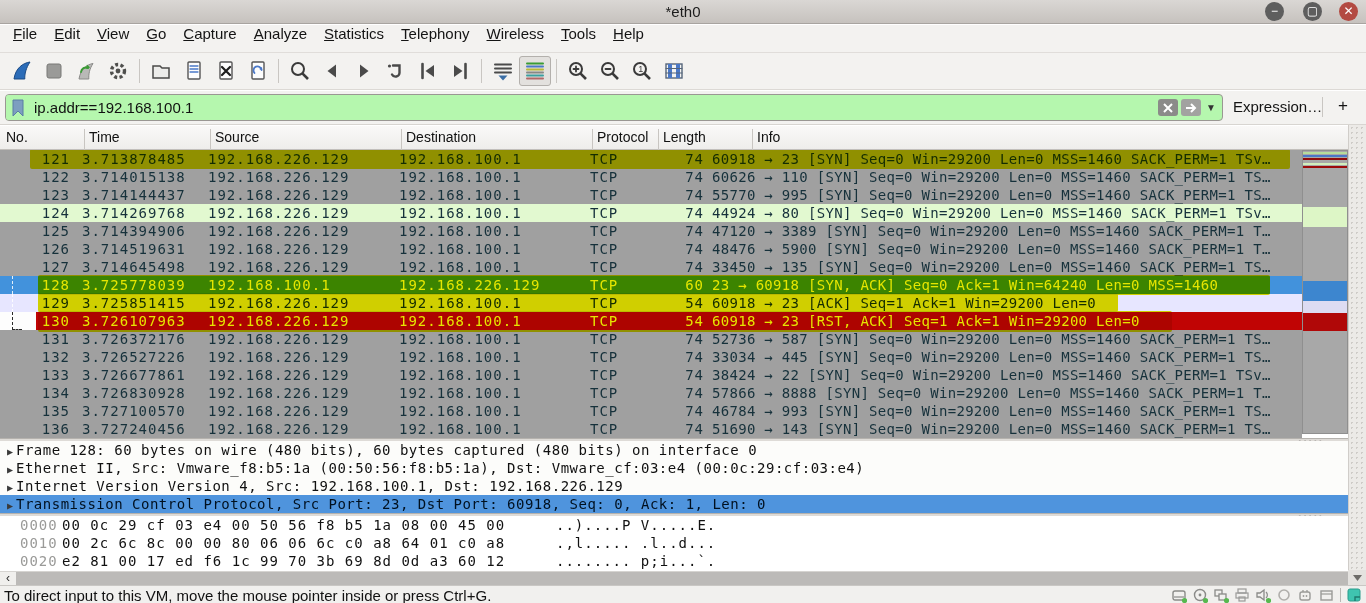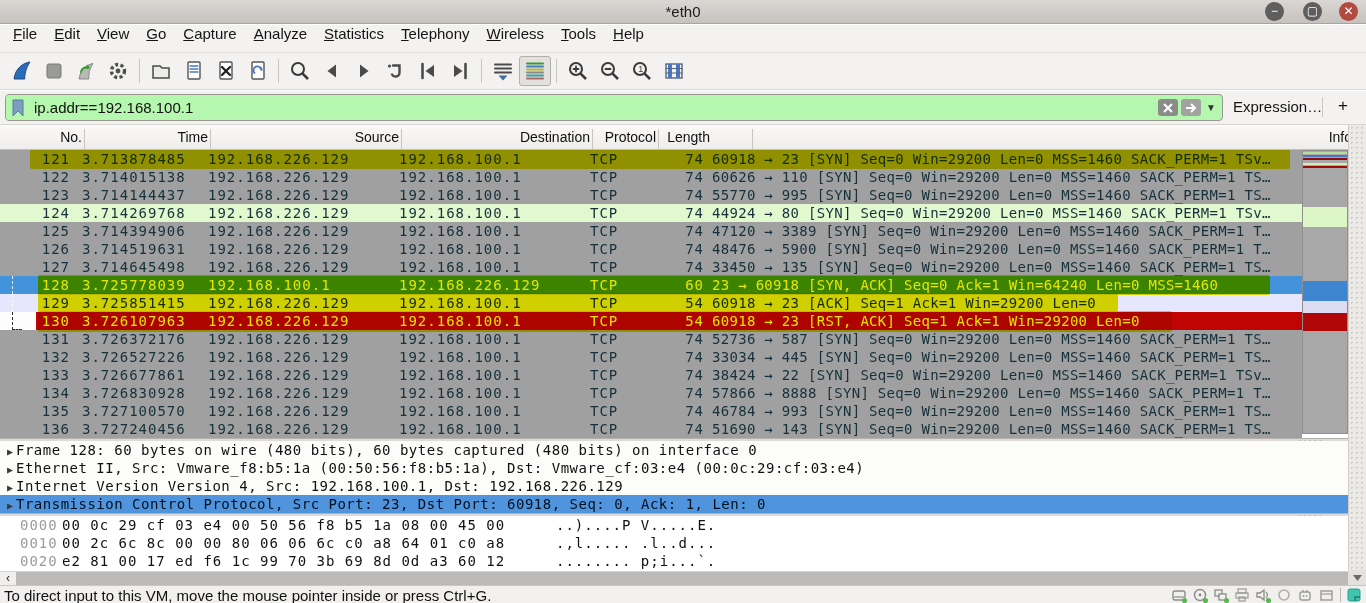--- a/index.html
+++ b/index.html
@@ -46,21 +46,21 @@
   .fbtn svg { display:block; }
   .fcaret { font-size:10px; color:#333; padding:0 2px; }
   .expr-label { position:absolute; left:1233px; top:7px; font-size:15px; color:#141414;text-align:right; }
   .fsep { position:absolute; left:1322px; top:6px; width:1px; height:20px; background:#c9c6c2; }
   .add-label { position:absolute; left:1338px; top:5px; font-size:17px; color:#141414; }
 
   
   .plist-header { position:absolute; left:0; top:126px; width:1366px; height:24px;
     background:linear-gradient(#faf9f8,#eeedeb); border-bottom:1px solid #c2bfbb;
     font-size:14px; color:#111; }
-  .hcell { position:absolute; top:3px; padding-left:4px; height:21px; border-left:1px solid #c8c5c1;text-align:right; }
+  .hcell { position:absolute; top:3px; padding-left:4px; height:21px; border-left:1px solid #c8c5c1; }
   .hcell.first { border-left:none; }
 
   .plist { position:absolute; left:0; top:150px; width:1302px; height:288px;
     background:#fff; overflow:hidden;
     font-family:"DejaVu Sans Mono","Liberation Mono",monospace; font-size:14px; letter-spacing:1px; }
   .prow { position:absolute; left:0; width:1302px; height:18px; line-height:18px; white-space:nowrap; }
   .prow span { position:absolute; top:0; height:18px; overflow:hidden; }
   .c-no    { left:0;     width:70px;  text-align:right; }
   .c-time  { left:82px;  width:125px; }
   .c-src   { left:208px; width:188px; }

